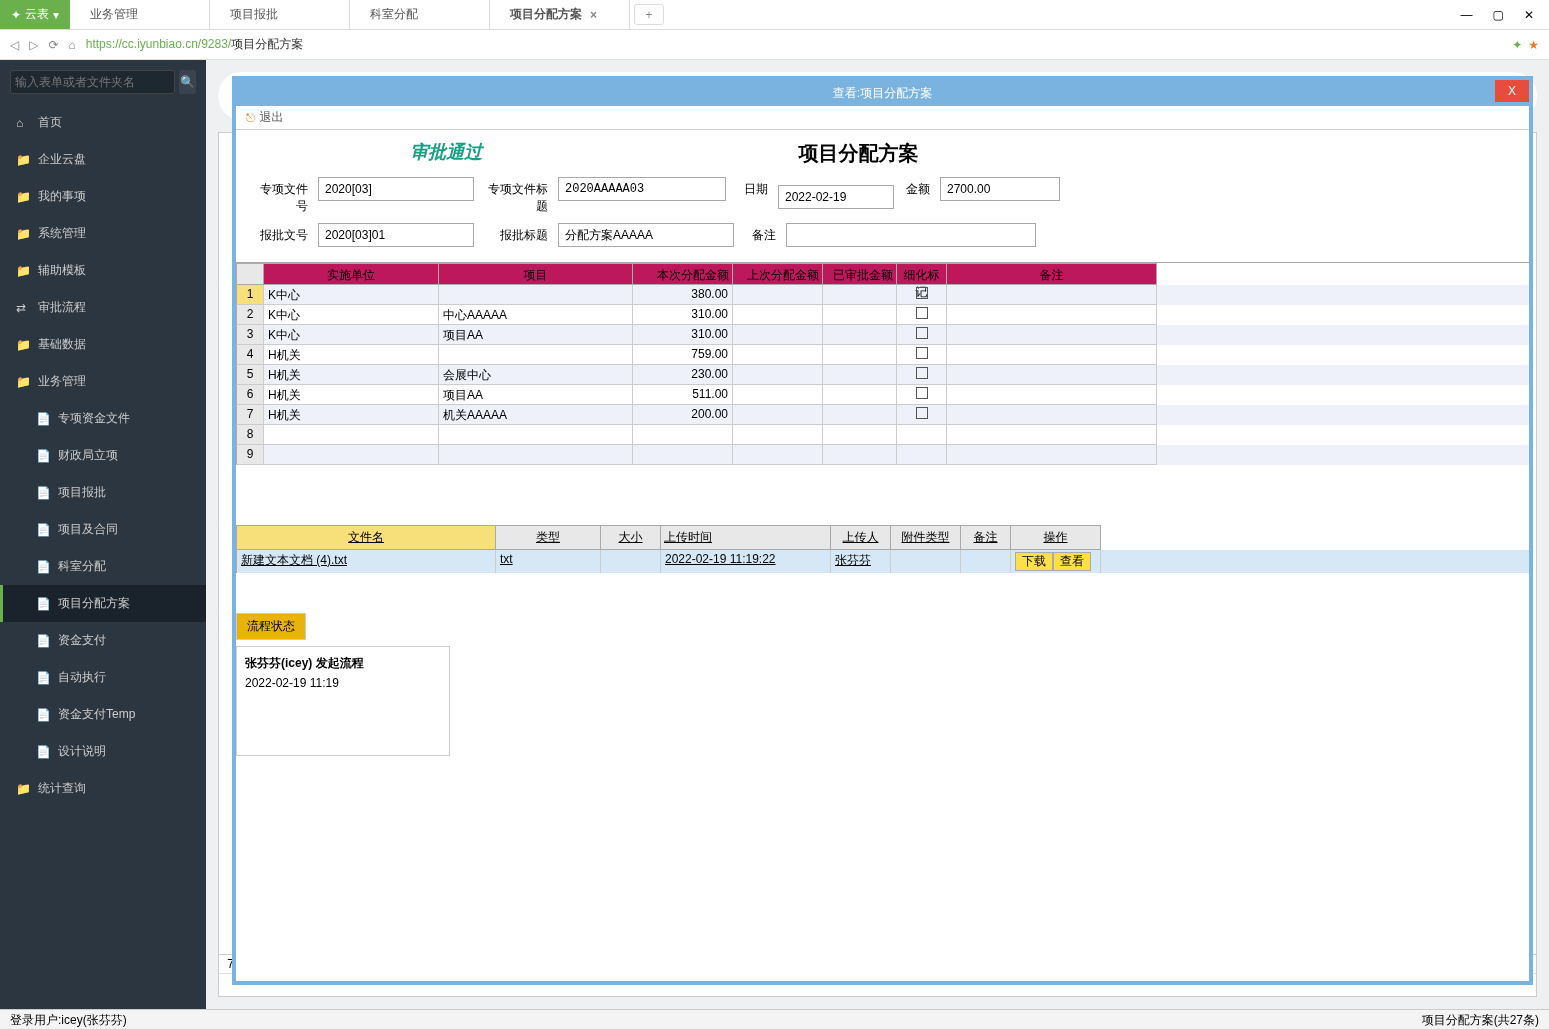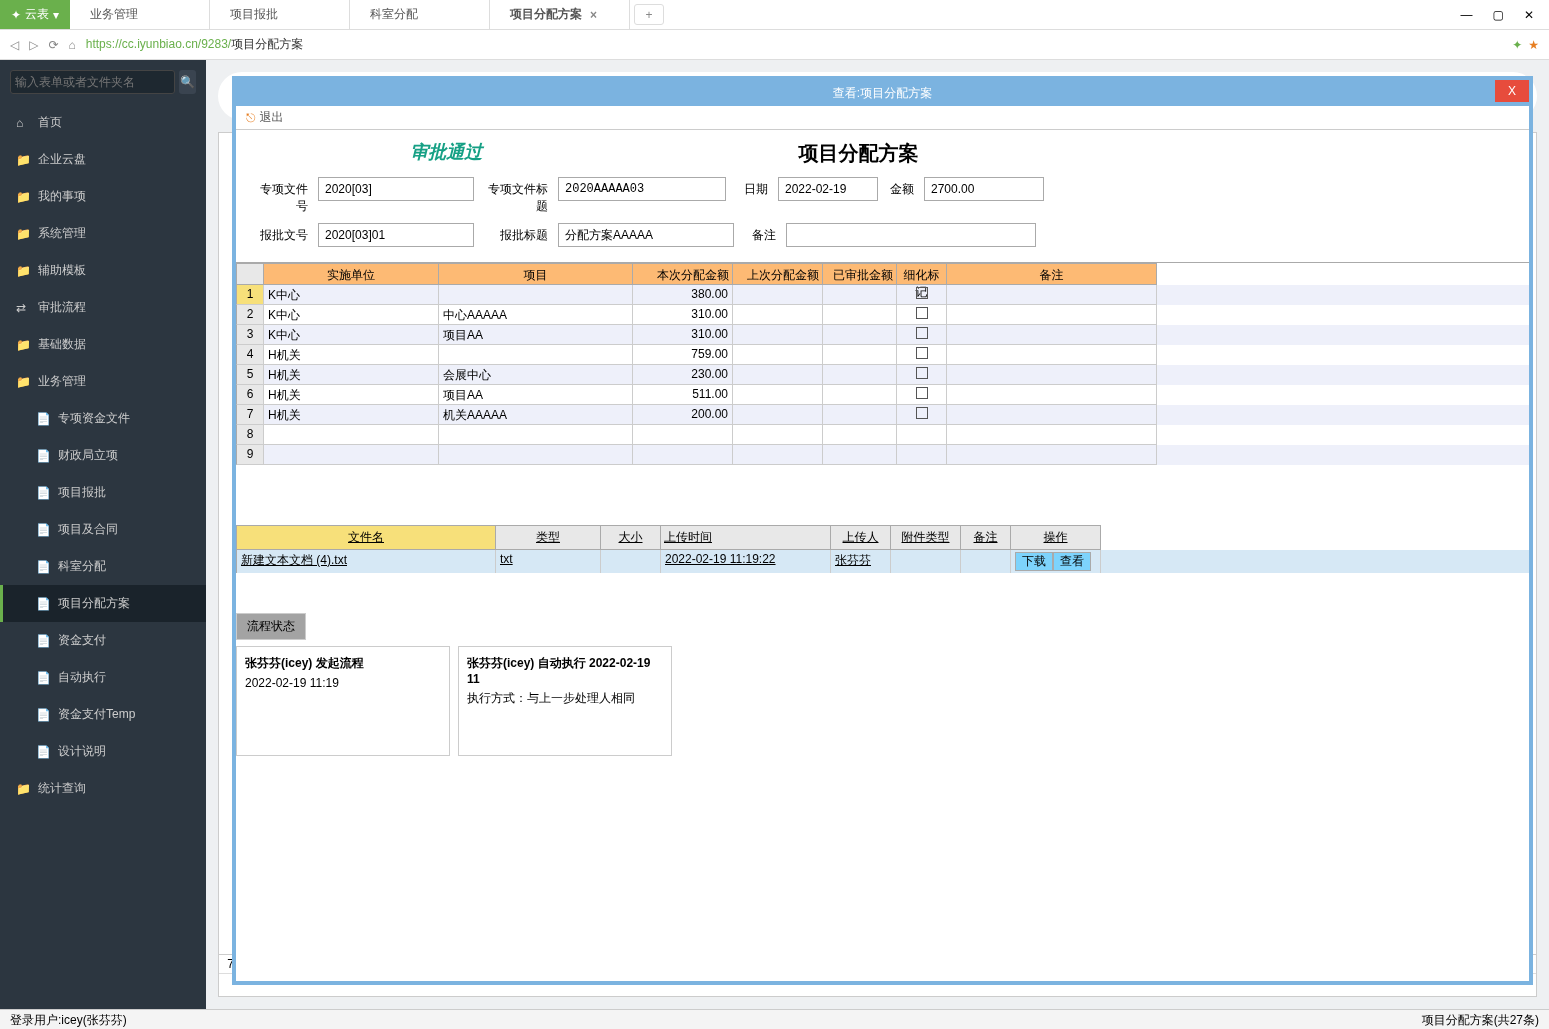--- a/index.html
+++ b/index.html
@@ -59,21 +59,21 @@
 .approval { color: #16a085; font-size: 18px; font-weight: bold; font-style: italic; }
 .form-title { font-size: 20px; font-weight: bold; }
 .form-row { display: flex; gap: 6px; margin-bottom: 4px; }
 .form-label { width: 60px; text-align: right; padding: 4px; }
 .form-label.wide { width: 72px; }
 .form-input { border: 1px solid #aaa; padding: 3px 6px; height: 24px; }
 
 
 .grid { border-top: 1px solid #aaa; }
 .grid-header, .grid-row { display: flex; }
-.grid-header .cell { background: #fdba74; text-align: center; border: 1px solid #aaa; border-left: none; padding: 3px; height: 22px; }
+.grid-header .cell { background: #be185d; text-align: center; border: 1px solid #aaa; border-left: none; padding: 3px; height: 22px; }
 .grid-row .cell { border-right: 1px solid #ccc; border-bottom: 1px solid #ccc; padding: 2px 4px; height: 20px; }
 .grid-row:nth-child(odd) { background: #eef0fa; }
 .grid-row.sel .rownum { background: #f7e07a; }
 .cell.rownum { width: 28px; text-align: center; background: #e8e8e8; border-left: 1px solid #aaa; }
 .cell.c1 { width: 175px; }
 .cell.c2 { width: 194px; }
 .cell.c3 { width: 100px; text-align: right; }
 .cell.c4 { width: 90px; text-align: right; }
 .cell.c5 { width: 74px; text-align: right; }
 .cell.c6 { width: 50px; text-align: center; }
@@ -88,24 +88,24 @@
 .attach-row { background: #d6e8f5; }
 .attach-row .acell { border-right: 1px solid #ccc; padding: 2px 4px; }
 .acell.fn { width: 260px; border-left: 1px solid #aaa; }
 .acell.ty { width: 105px; }
 .acell.sz { width: 60px; }
 .acell.ut { width: 170px; text-align: left; }
 .acell.up { width: 60px; }
 .acell.at { width: 70px; }
 .acell.rm { width: 50px; }
 .acell.op { width: 90px; }
-.op-btn { display: inline-block; border: 1px solid #aaa; padding: 0 6px; background: #7dd3fc; }
-
-
-.wf-tab { border: 1px solid #ccc; display: inline-block; padding: 4px 10px; margin-top: 40px; background: #a3a3a3; }
+.op-btn { display: inline-block; border: 1px solid #aaa; padding: 0 6px; background: #fde047; }
+
+
+.wf-tab { border: 1px solid #ccc; display: inline-block; padding: 4px 10px; margin-top: 40px; background: #eab308; }
 .wf-cards { display: flex; gap: 8px; margin-top: 6px; }
 .wf-card { width: 214px; height: 110px; border: 1px solid #ccc; padding: 8px; background: #fff; }
 .wf-card .h { font-weight: bold; margin-bottom: 4px; }
 
 
 .statusbar { height: 20px; background: #f4f4f4; border-top: 1px solid #ccc; display: flex; justify-content: space-between; padding: 2px 10px; font-size: 11px; position: absolute; bottom: 0; left: 0; right: 0; }
 </style>
 </head>
 <body>
 
@@ -306,21 +306,21 @@
       <span class="approval">审批通过</span>
       <span class="form-title">项目分配方案</span>
       <span style="width:120px"></span>
     </div>
     <div class="form-row">
       <span class="form-label">专项文件号</span>
       <input class="form-input" style="width: 156px;" value="2020[03]">
       <span class="form-label wide">专项文件标题</span>
       <input class="form-input" style="width: 168px; font-family: Liberation Mono, monospace;" value="2020AAAAA03">
       <span class="form-label" style="width:40px">日期</span>
-      <input class="form-input" style="width: 100px;" value="2022-02-19">
+      <input class="form-input" style="width: 116px; margin-top: 8px;" value="2022-02-19">
       <span class="form-label" style="width:34px">金额</span>
       <input class="form-input" style="width: 120px;" value="2700.00">
     </div>
     <div class="form-row">
       <span class="form-label">报批文号</span>
       <input class="form-input" style="width: 156px;" value="2020[03]01">
       <span class="form-label wide">报批标题</span>
       <input class="form-input" style="width: 176px;" value="分配方案AAAAA">
       <span class="form-label" style="width:40px">备注</span>
       <input class="form-input" style="width: 250px;" value="">
@@ -457,24 +457,20 @@
     </div>
   </div>
 
   <div>
     <div class="wf-tab">流程状态</div>
     <div class="wf-cards" id="wf-cards">
         <div class="wf-card">
           <div class="h">张芬芬(icey) 发起流程</div>
           <div>2022-02-19 11:19</div>
         </div>
-        <div class="wf-card">
-          <div class="h">张芬芬(icey) 自动执行 2022-02-19 11</div>
-          <div>执行方式：与上一步处理人相同</div>
-        </div>
       </div>
   </div>
 </div>
 
 <div class="statusbar">
   <span>登录用户:icey(张芬芬)</span>
   <span>项目分配方案(共27条)</span>
 </div>
 
 </body></html>

